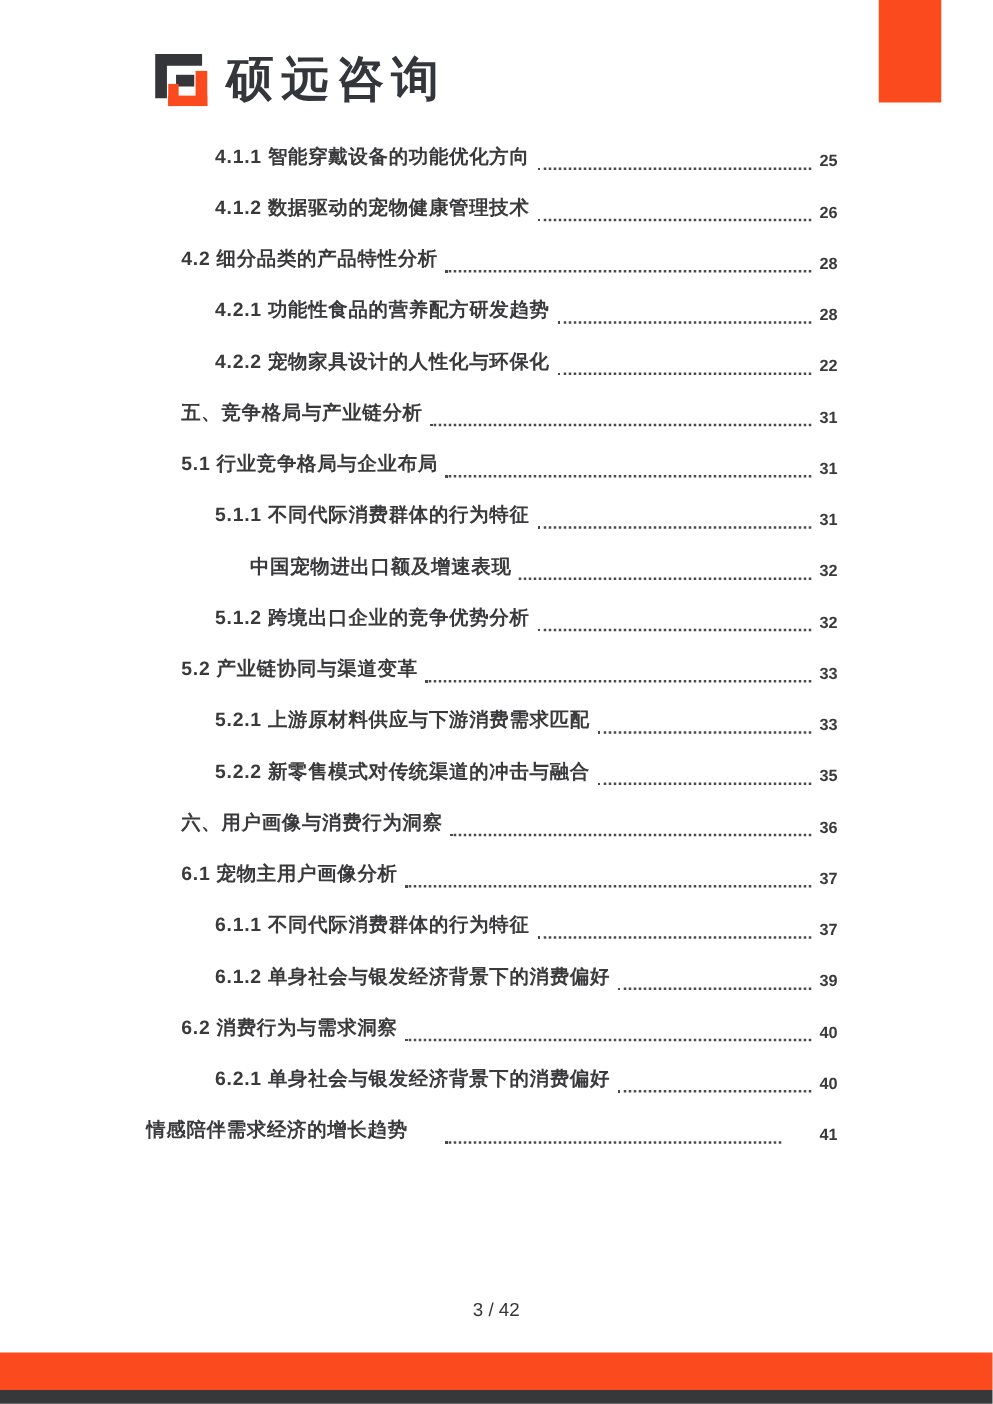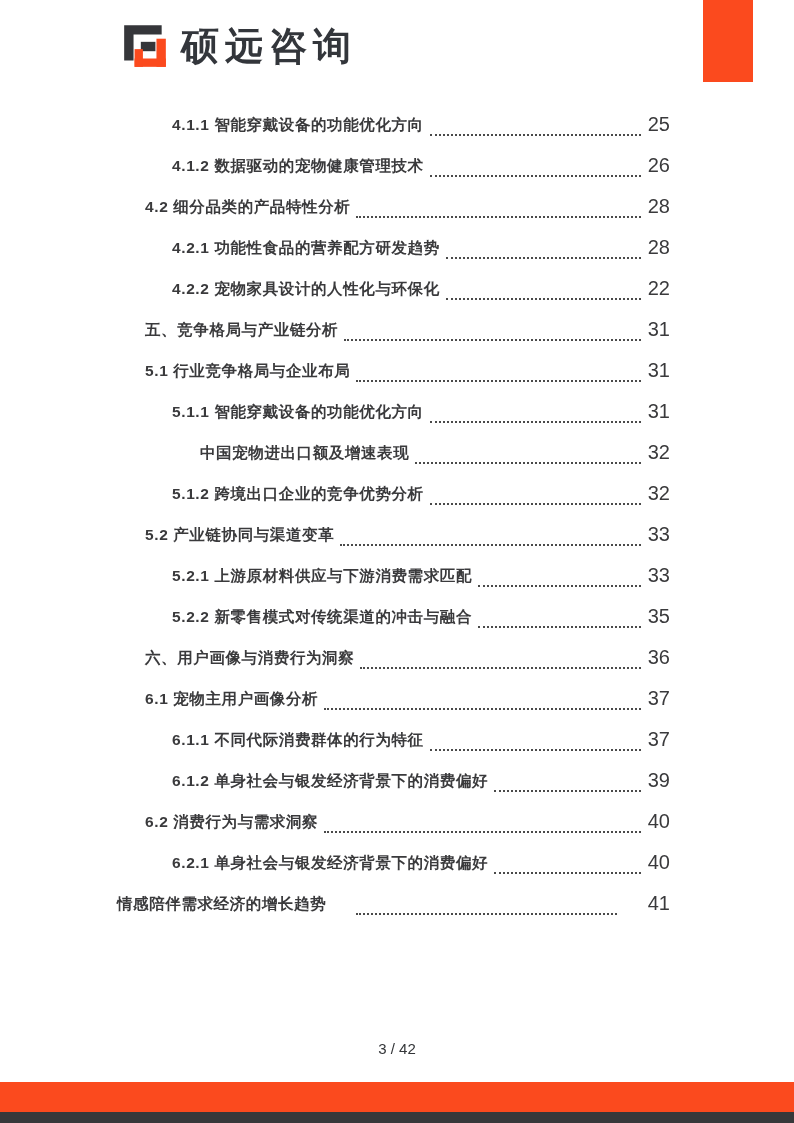--- a/index.html
+++ b/index.html
@@ -8,21 +8,21 @@
     position: relative;
     background: #ffffff;
     font-family: "Liberation Sans", "DejaVu Sans", sans-serif;
     color: #3a3a3c;
     overflow: hidden;
   }
 
   
   .brand {
     position: absolute;
-    left: 120px; top: 20px;
+    left: 120px; top: 38px;
     display: flex; align-items: flex-end; gap: 11px;
   }
   .brand-mark { width: 50px; height: 52px; display: block; }
   .brand-name {
     font-size: 38px;
     font-weight: 600;
     letter-spacing: 6px;
     color: #33363b;
     line-height: 52px;
     white-space: nowrap;
@@ -53,22 +53,22 @@
     color: #3a3a3c;
     white-space: nowrap;
   }
   .toc-leader {
     flex: 1;
     height: 11px;
     border-bottom: 2px dotted #4a4a4a;
     margin: 0 7px 0 6px;
   }
   .toc-page {
-    font-size: 20px;
-    font-weight: 400;
+    font-size: 13px;
+    font-weight: 700;
     color: #3a3a3c;
     white-space: nowrap;
   }
   .indent-0 { padding-left: 0; gap: 24px; }
   .indent-1 { padding-left: 28px; }
   .indent-2 { padding-left: 28px; }
   .indent-3 { padding-left: 55px; }
   .indent-4 { padding-left: 83px; }
 
   
@@ -140,21 +140,21 @@
     <span class="toc-label">五、竞争格局与产业链分析</span>
     <span class="toc-leader"></span>
     <span class="toc-page">31</span>
   </div>
     <div class="toc-row indent-2">
     <span class="toc-label">5.1 行业竞争格局与企业布局</span>
     <span class="toc-leader"></span>
     <span class="toc-page">31</span>
   </div>
     <div class="toc-row indent-3">
-    <span class="toc-label">5.1.1 智能穿戴设备的功能优化方向</span>
+    <span class="toc-label">5.1.1 不同代际消费群体的行为特征</span>
     <span class="toc-leader"></span>
     <span class="toc-page">31</span>
   </div>
     <div class="toc-row indent-4">
     <span class="toc-label">中国宠物进出口额及增速表现</span>
     <span class="toc-leader"></span>
     <span class="toc-page">32</span>
   </div>
     <div class="toc-row indent-3">
     <span class="toc-label">5.1.2 跨境出口企业的竞争优势分析</span>

